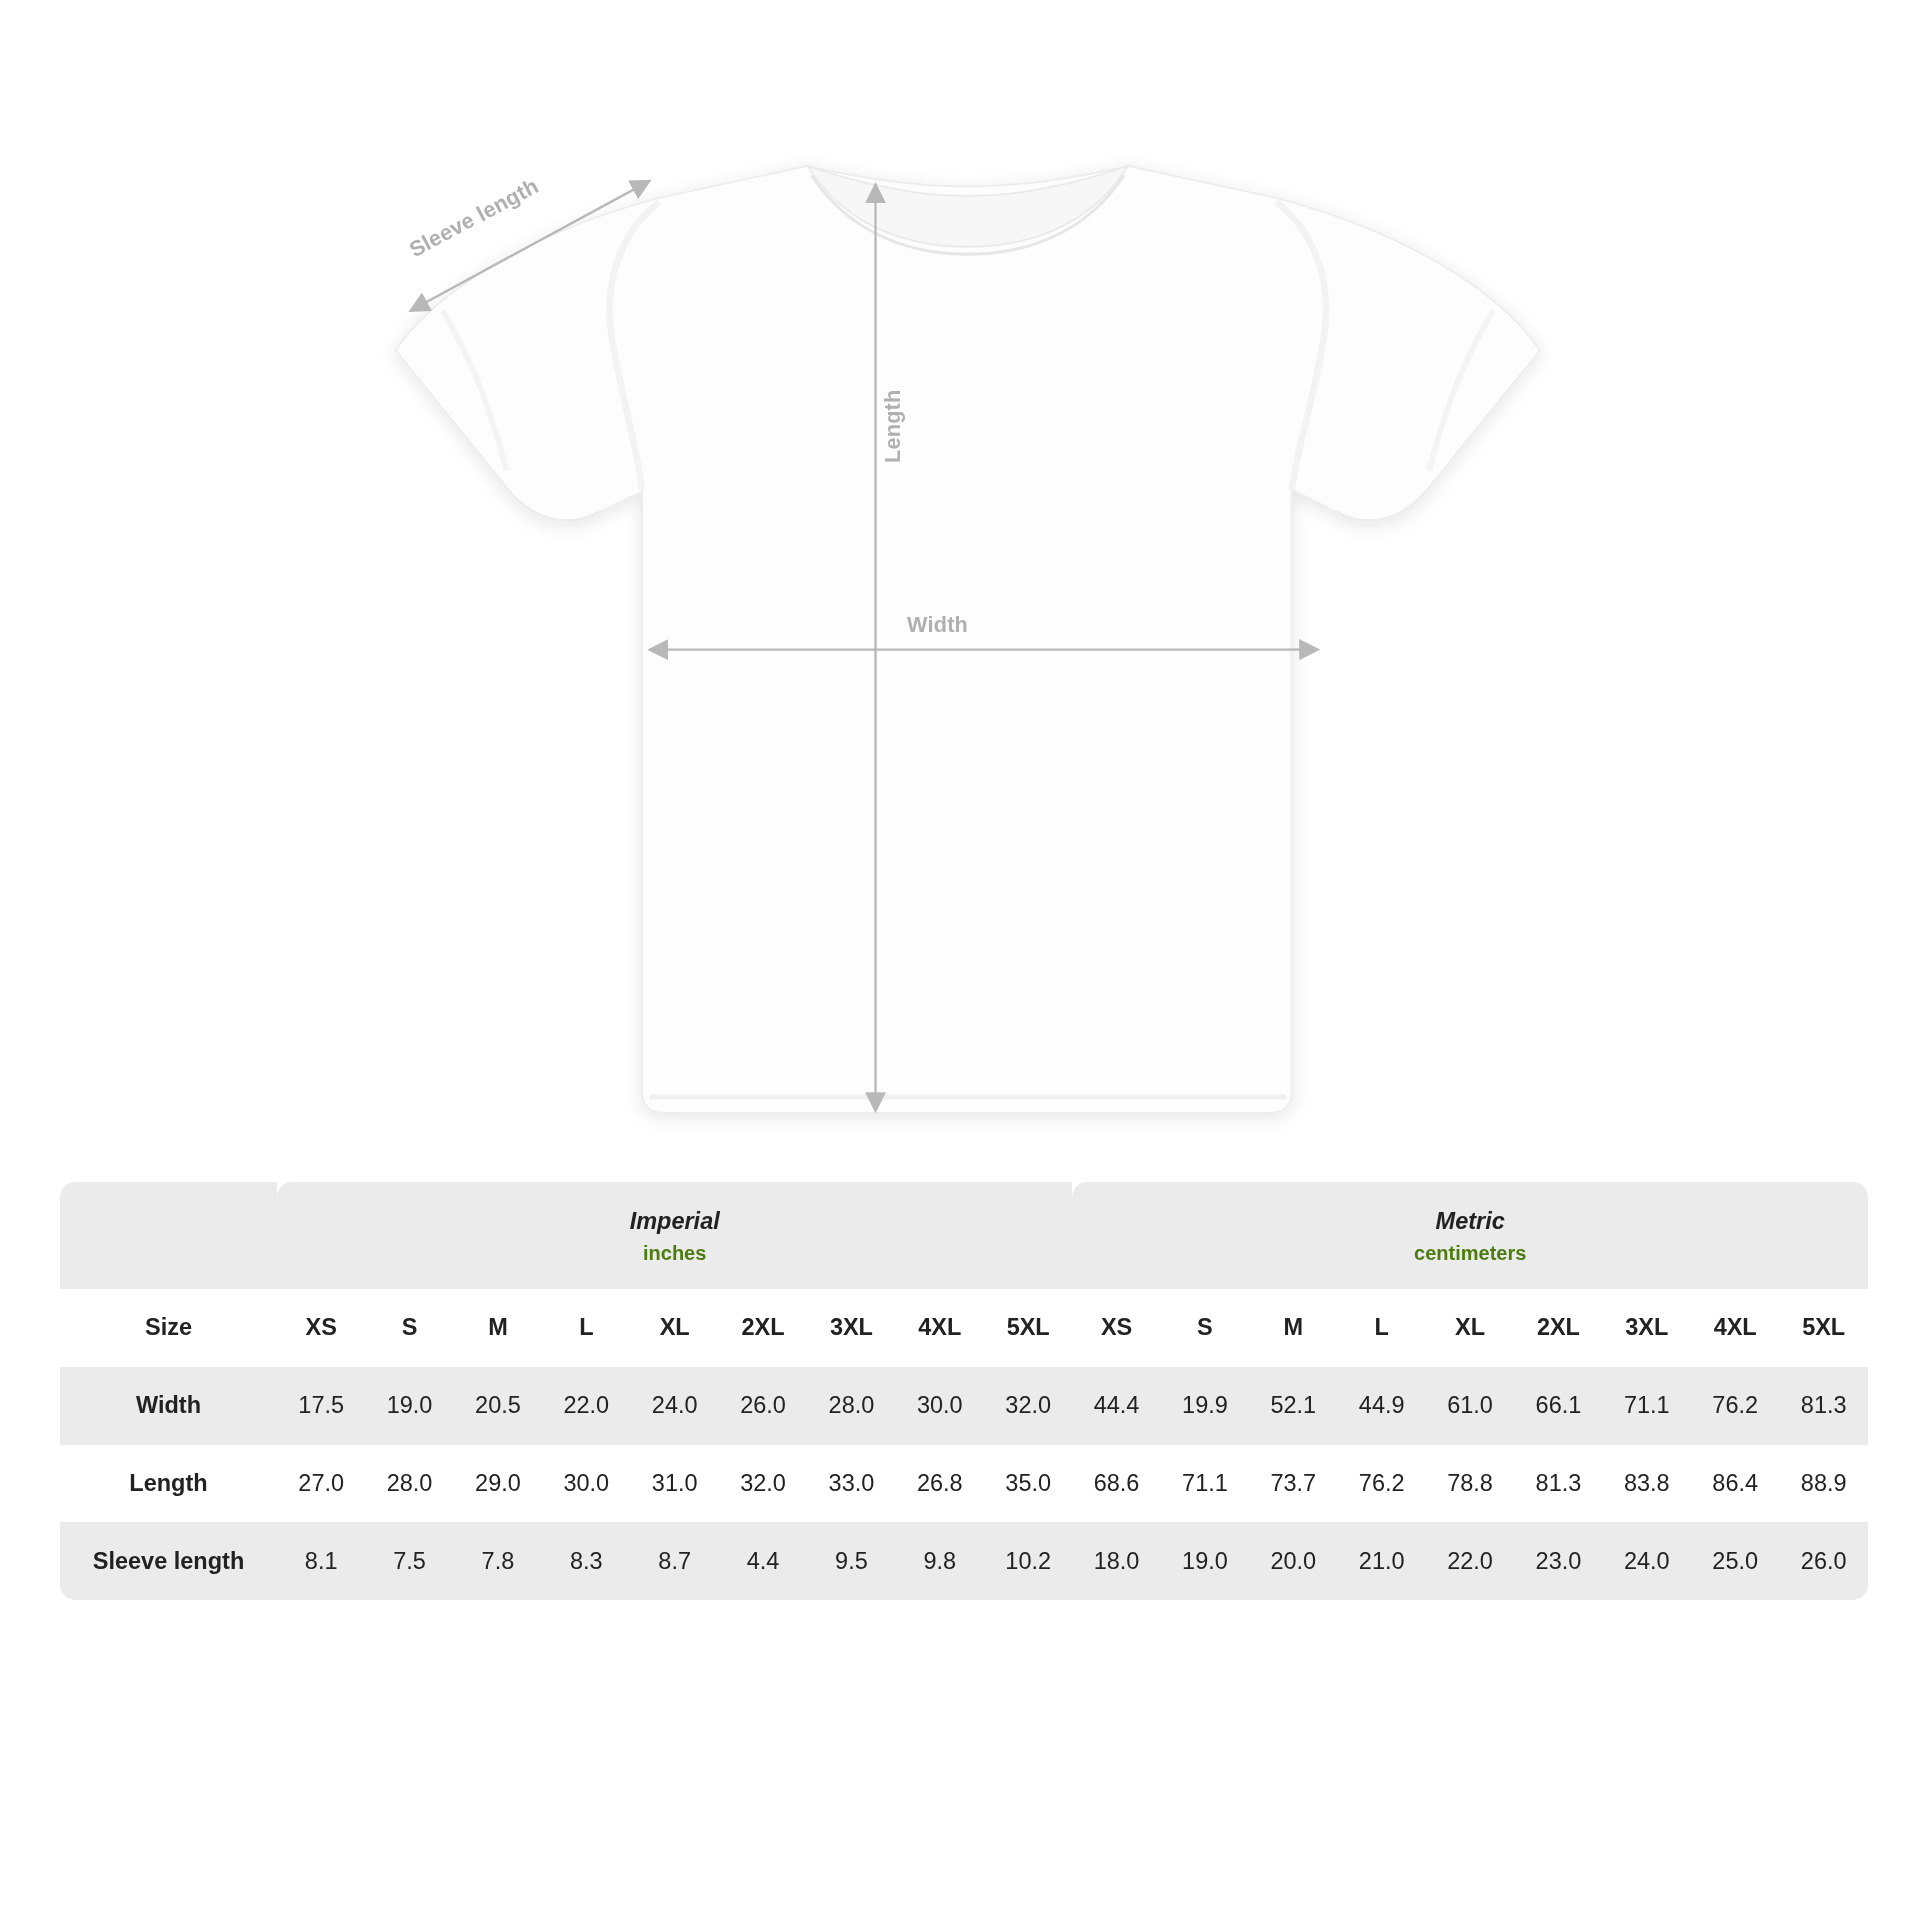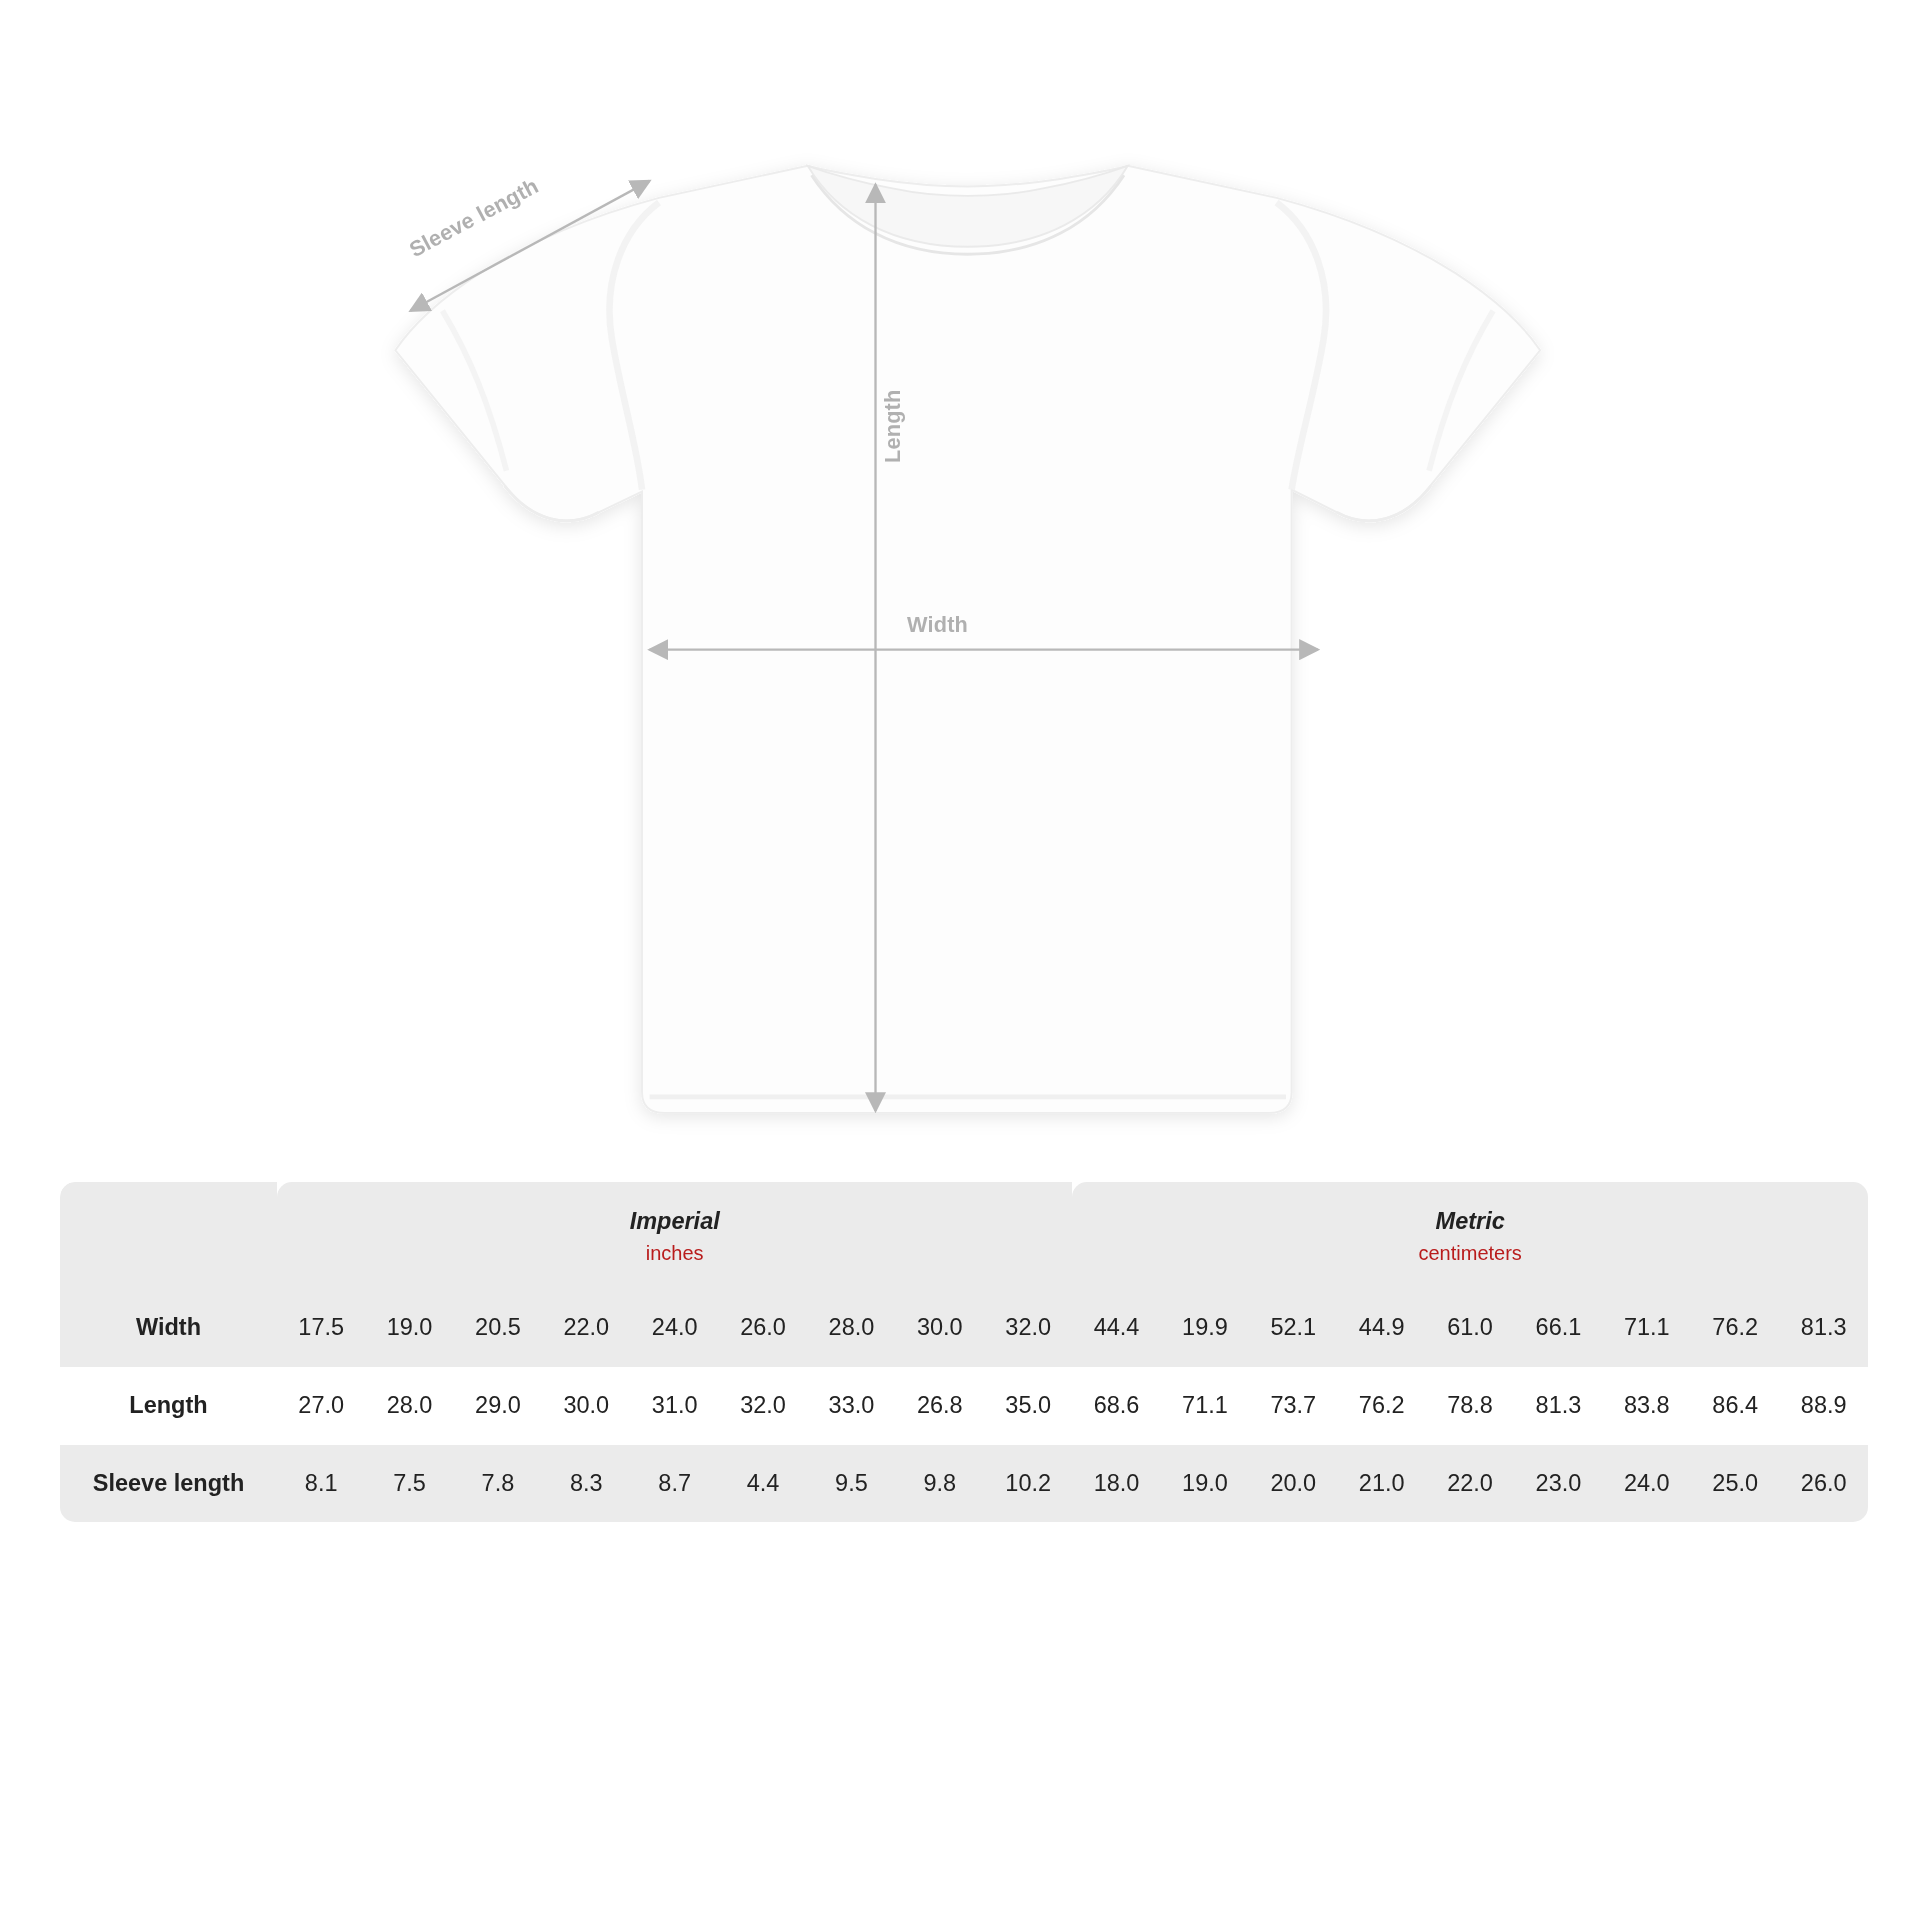--- a/index.html
+++ b/index.html
@@ -100,22 +100,22 @@
     font-style: italic;
     font-weight: bold;
     font-size: 29px;
     color: #555;
     border-top-left-radius: 15px;
   }
   .unitgroup-row th .sub {
     display: block;
     font-size: 20px;
     font-style: normal;
-    font-weight: normal;
-    color: #b91c1c;
+    font-weight: bold;
+    color: #4d7c0f;
     margin-top: 6.6px;
   }
   .corner-cell {
     background: #ebebeb;
   }
   .hdr-row td {
     background: #ffffff;
     padding: 25.4px 0;
     font-weight: bold;
     color: #333;
@@ -240,20 +240,41 @@
           <th class="corner-cell"></th>
           <th colspan="9">
             <span>Imperial</span>
             <span class="sub">inches</span>
           </th>
           <th colspan="9">
             <span>Metric</span>
             <span class="sub">centimeters</span>
           </th>
         </tr>
+        <tr class="hdr-row">
+          <td class="rowhead">Size</td>
+          <td>XS</td>
+          <td>S</td>
+          <td>M</td>
+          <td>L</td>
+          <td>XL</td>
+          <td>2XL</td>
+          <td>3XL</td>
+          <td>4XL</td>
+          <td>5XL</td>
+          <td>XS</td>
+          <td>S</td>
+          <td>M</td>
+          <td>L</td>
+          <td>XL</td>
+          <td>2XL</td>
+          <td>3XL</td>
+          <td>4XL</td>
+          <td>5XL</td>
+        </tr>
       </thead>
       <tbody>
         <tr class="row-shade">
           <td class="rowhead">Width</td>
           <td>17.5</td>
           <td>19.0</td>
           <td>20.5</td>
           <td>22.0</td>
           <td>24.0</td>
           <td>26.0</td>

